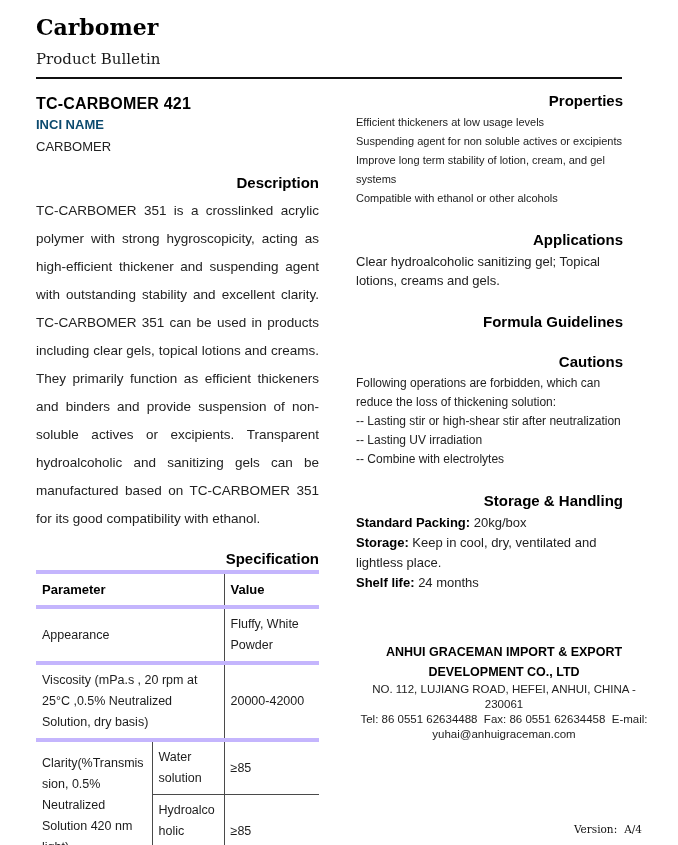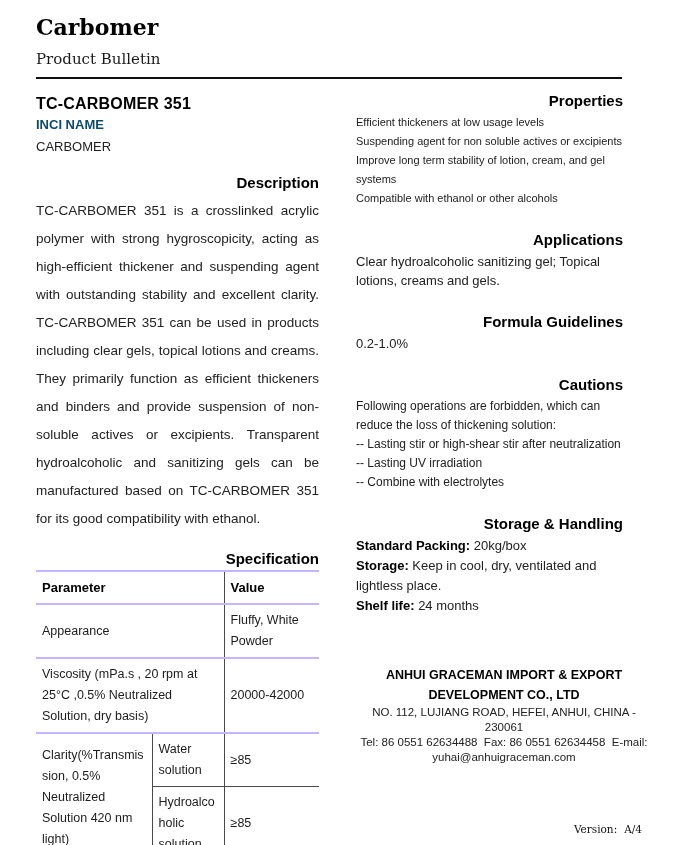--- a/index.html
+++ b/index.html
@@ -43,21 +43,21 @@
   }
   .spec-heading { margin-top:17px; margin-bottom:3px; }
 
   .spec-table {
     width:283px; table-layout:fixed; border-collapse:collapse;
     font-size:12.5px; color:#1c1c1c;
   }
   .spec-table td, .spec-table th {
     padding:5px 6px; vertical-align:middle; text-align:left;
     line-height:21px; overflow-wrap:break-word; word-wrap:break-word;
-    border-top:2px solid #c4b5fd;
+    border-top:4px solid #c4b5fd;
   }
   .spec-table th { font-size:13px; color:#000; }
   .spec-table tr.subrow td { border-top:1px solid #4a4a4a; }
   .vdiv { border-right:1px solid #4a4a4a; }
   .just { text-align:justify;margin-left:19px; }
 
   
   .sec-properties .section-heading { margin-top:13px; }
   .rc-text { font-size:13px; line-height:19px; margin-top:4px; }
   .rc-item { font-size:11px; line-height:19px; }
@@ -85,21 +85,21 @@
   <div>
     <div class="doc-title">Carbomer</div>
     <div class="doc-subtitle">Product Bulletin</div>
     <hr class="header-rule">
   </div>
 
   <div class="columns">
 
     <div class="col-left">
 
-      <div class="product-title">TC-CARBOMER 351</div>
+      <div class="product-title">TC-CARBOMER 421</div>
 
       <div class="inci-heading">INCI NAME</div>
       <div class="inci-value">CARBOMER</div>
 
       <div class="section-heading desc-heading">Description</div>
       <div class="desc-body">TC-CARBOMER 351 is a crosslinked acrylic polymer with strong hygroscopicity, acting as high-efficient thickener and suspending agent with outstanding stability and excellent clarity. TC-CARBOMER 351 can be used in products including clear gels, topical lotions and creams. They primarily function as efficient thickeners and binders and provide suspension of non-soluble actives or excipients. Transparent hydroalcoholic and sanitizing gels can be manufactured based on TC-CARBOMER 351 for its good compatibility with ethanol.</div>
 
       <div class="section-heading spec-heading">Specification</div>
 
       <table class="spec-table">
@@ -148,21 +148,20 @@
         </div>
       </div>
 
       <div class="sec-gap">
         <div class="section-heading">Applications</div>
         <div class="rc-text">Clear hydroalcoholic sanitizing gel; Topical lotions, creams and gels.</div>
       </div>
 
       <div class="sec-gap">
         <div class="section-heading">Formula Guidelines</div>
-        <div class="rc-text">0.2-1.0%</div>
       </div>
 
       <div class="sec-gap">
         <div class="section-heading">Cautions</div>
         <div class="rc-text cautions-text">
           <div>Following operations are forbidden, which can reduce the loss of thickening solution:</div>
           <div>-- Lasting stir or high-shear stir after neutralization</div>
           <div>-- Lasting UV irradiation</div>
           <div>-- Combine with electrolytes</div>
         </div>

